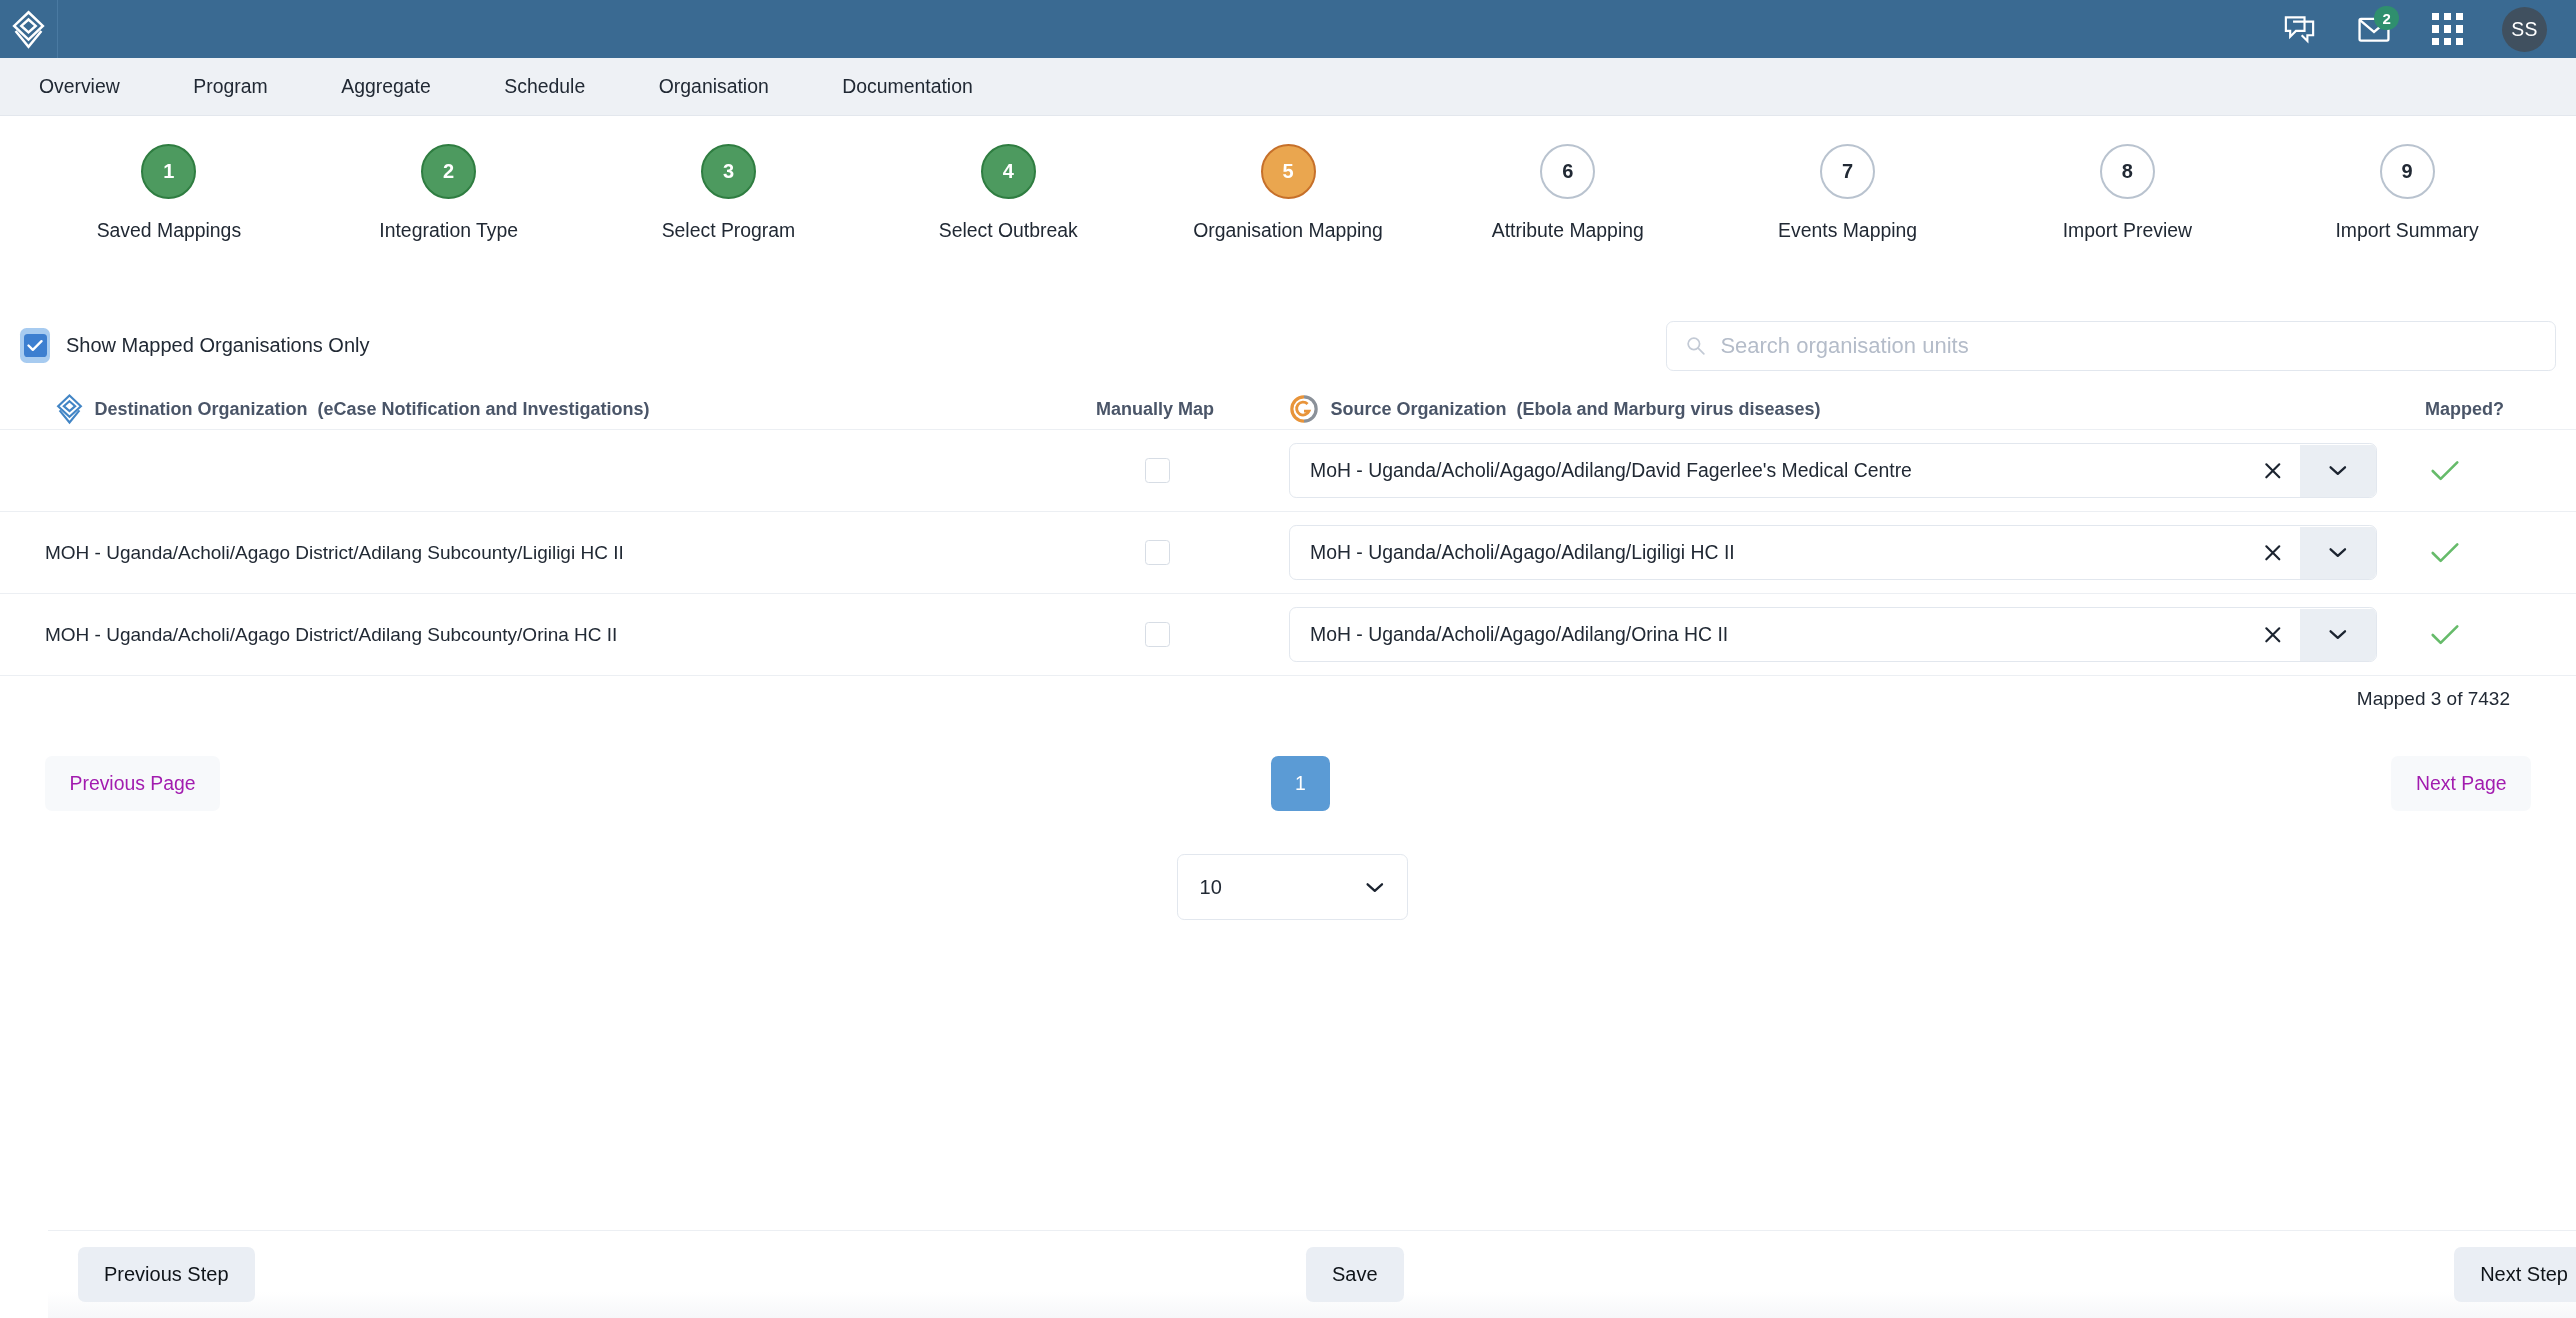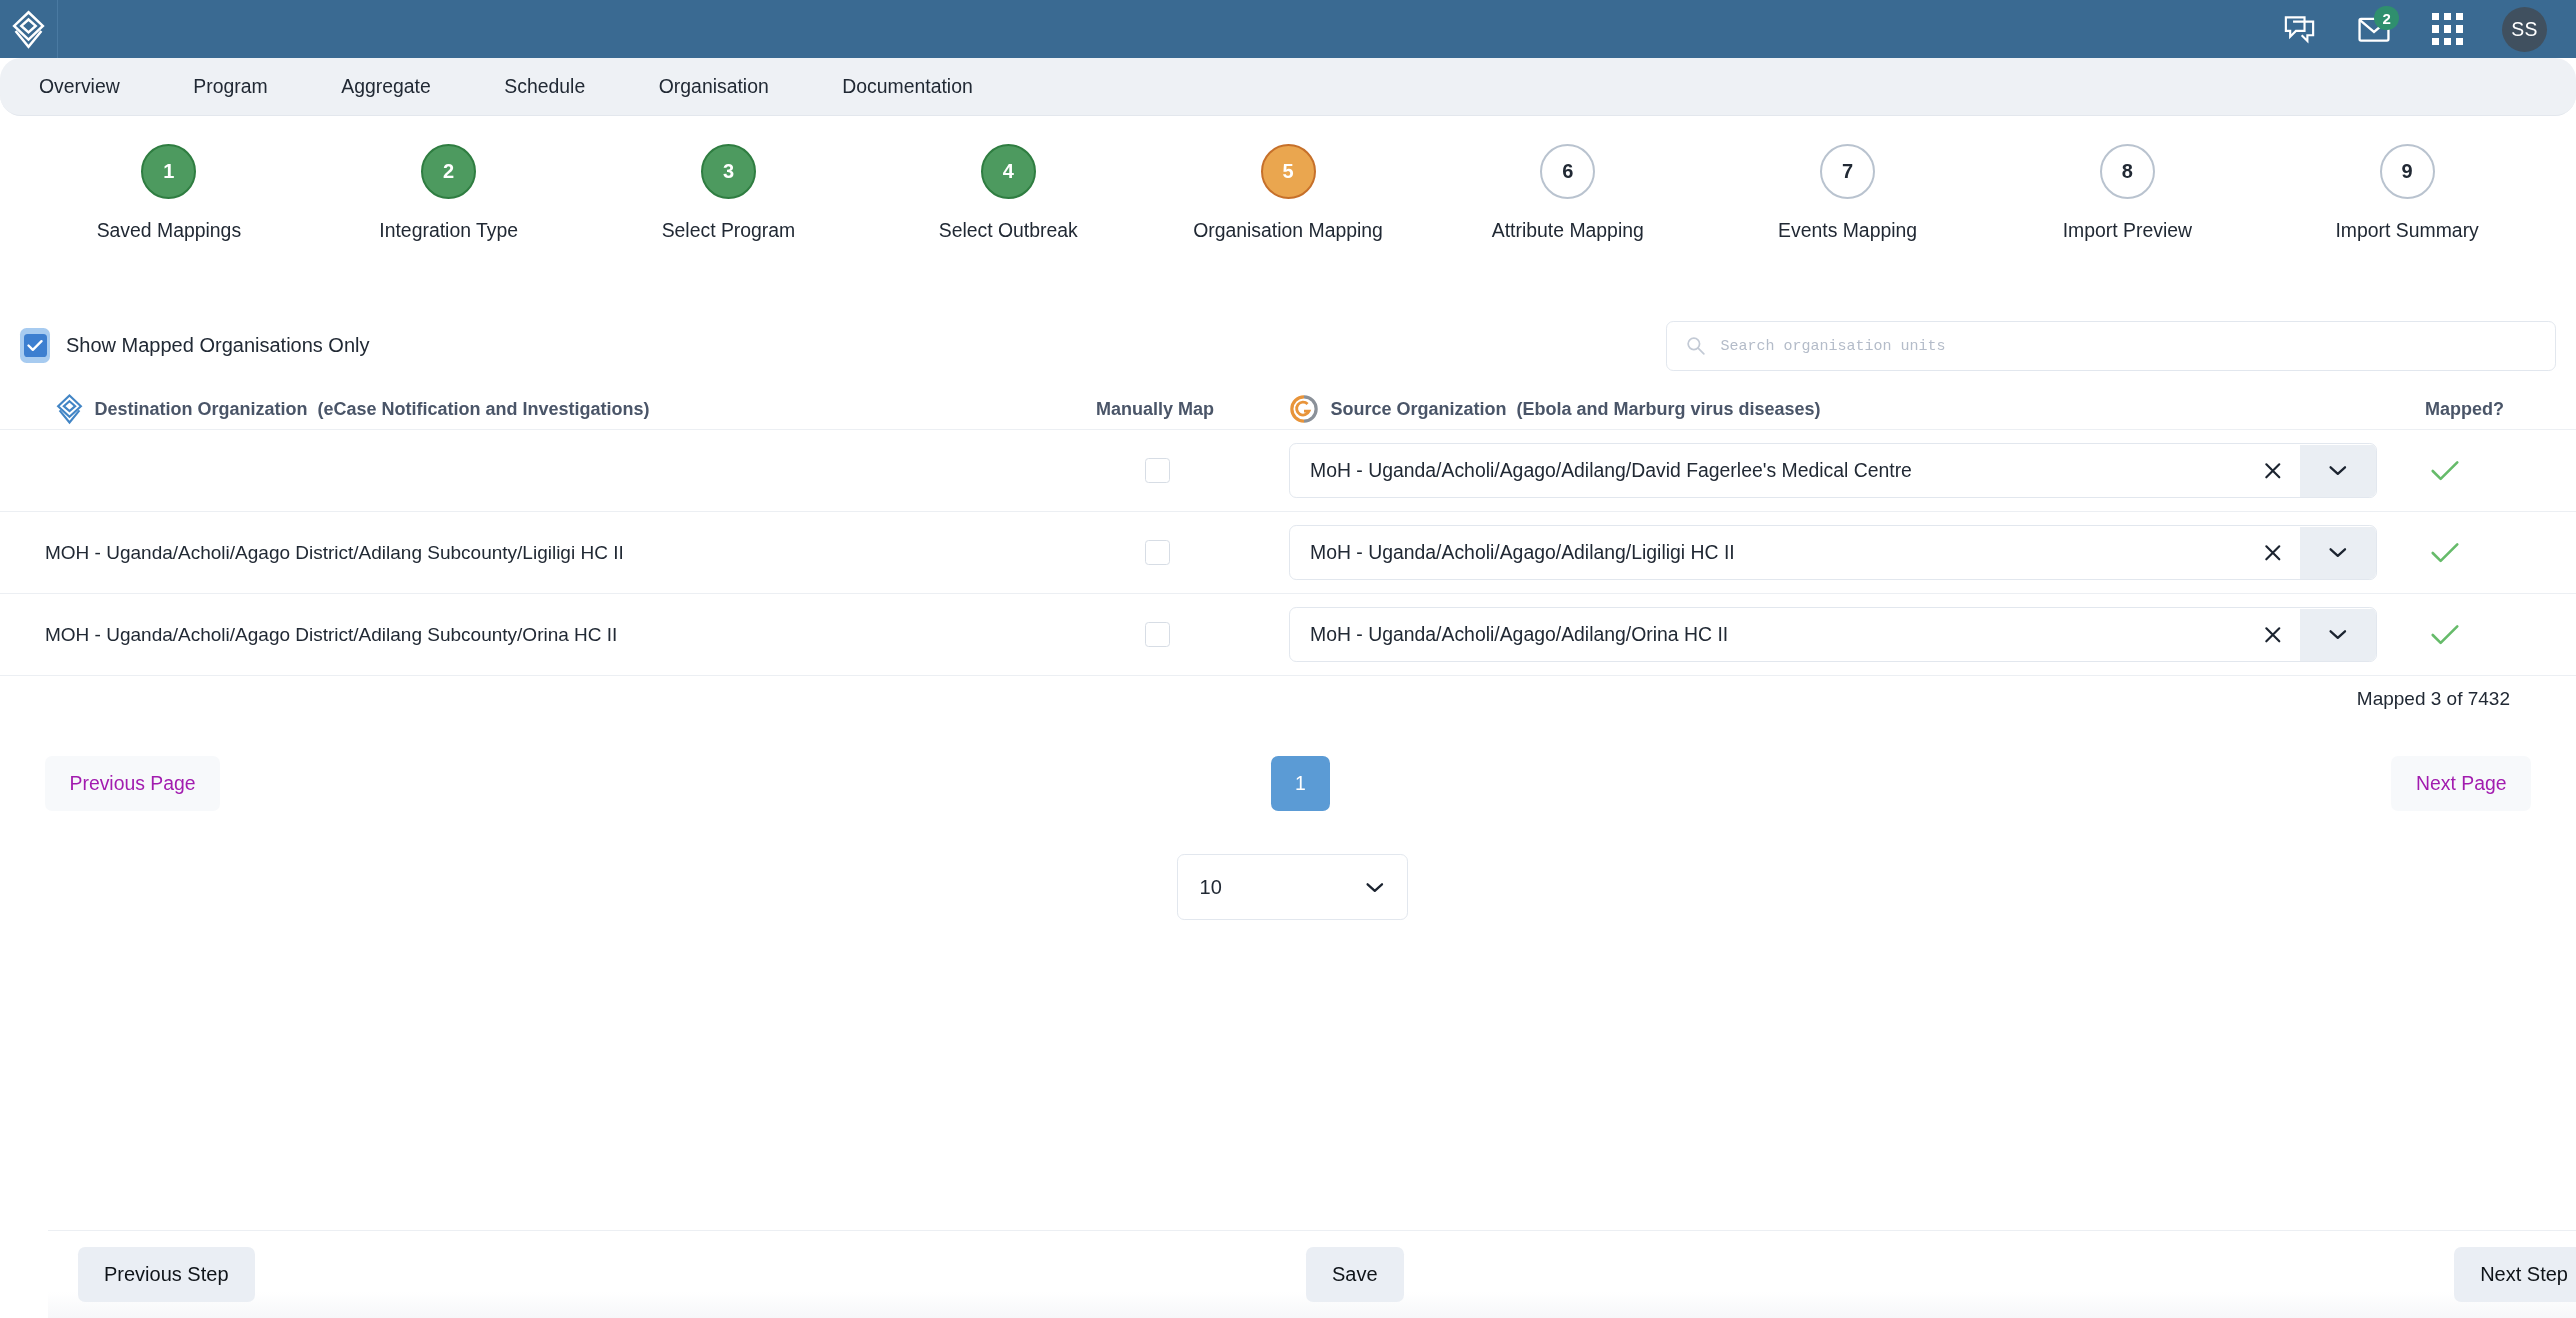--- a/index.html
+++ b/index.html
@@ -92,21 +92,20 @@
   
   .navbar {
     position: absolute;
     top: 58px; left: 0;
     width: 2576px;
     height: 58px;
     background: #eef1f5;
     display: flex;
     align-items: center;
     border-bottom: 0.7px solid #e3e7ed;
-    border-radius: 21px;
   }
   .nav-item {
     font-size: 19.4px;
     color: #212934;
     padding: 0 17.3px;
     cursor: pointer;
     white-space: nowrap;
   }
   .nav-item:first-child { margin-left: 21.6px; }
   .nav-gap { width: 39px; }
@@ -207,22 +206,22 @@
     border-radius: 7.2px;
     background: #ffffff;
     display: flex;
     align-items: center;
     padding: 0 19px;
   }
   .search-input {
     border: none;
     outline: none;
     flex: 1 1 auto;
-    font-size: 15px;
-    font-family: Liberation Mono, monospace;
+    font-size: 22px;
+    font-family: Liberation Sans, sans-serif;
     color: #212934;
     margin-left: 14.4px;
     background: transparent;
   }
   .search-input::placeholder { color: #b4bcc9; }
 
   
   .table-head {
     position: absolute;
     top: 388px; left: 0;

